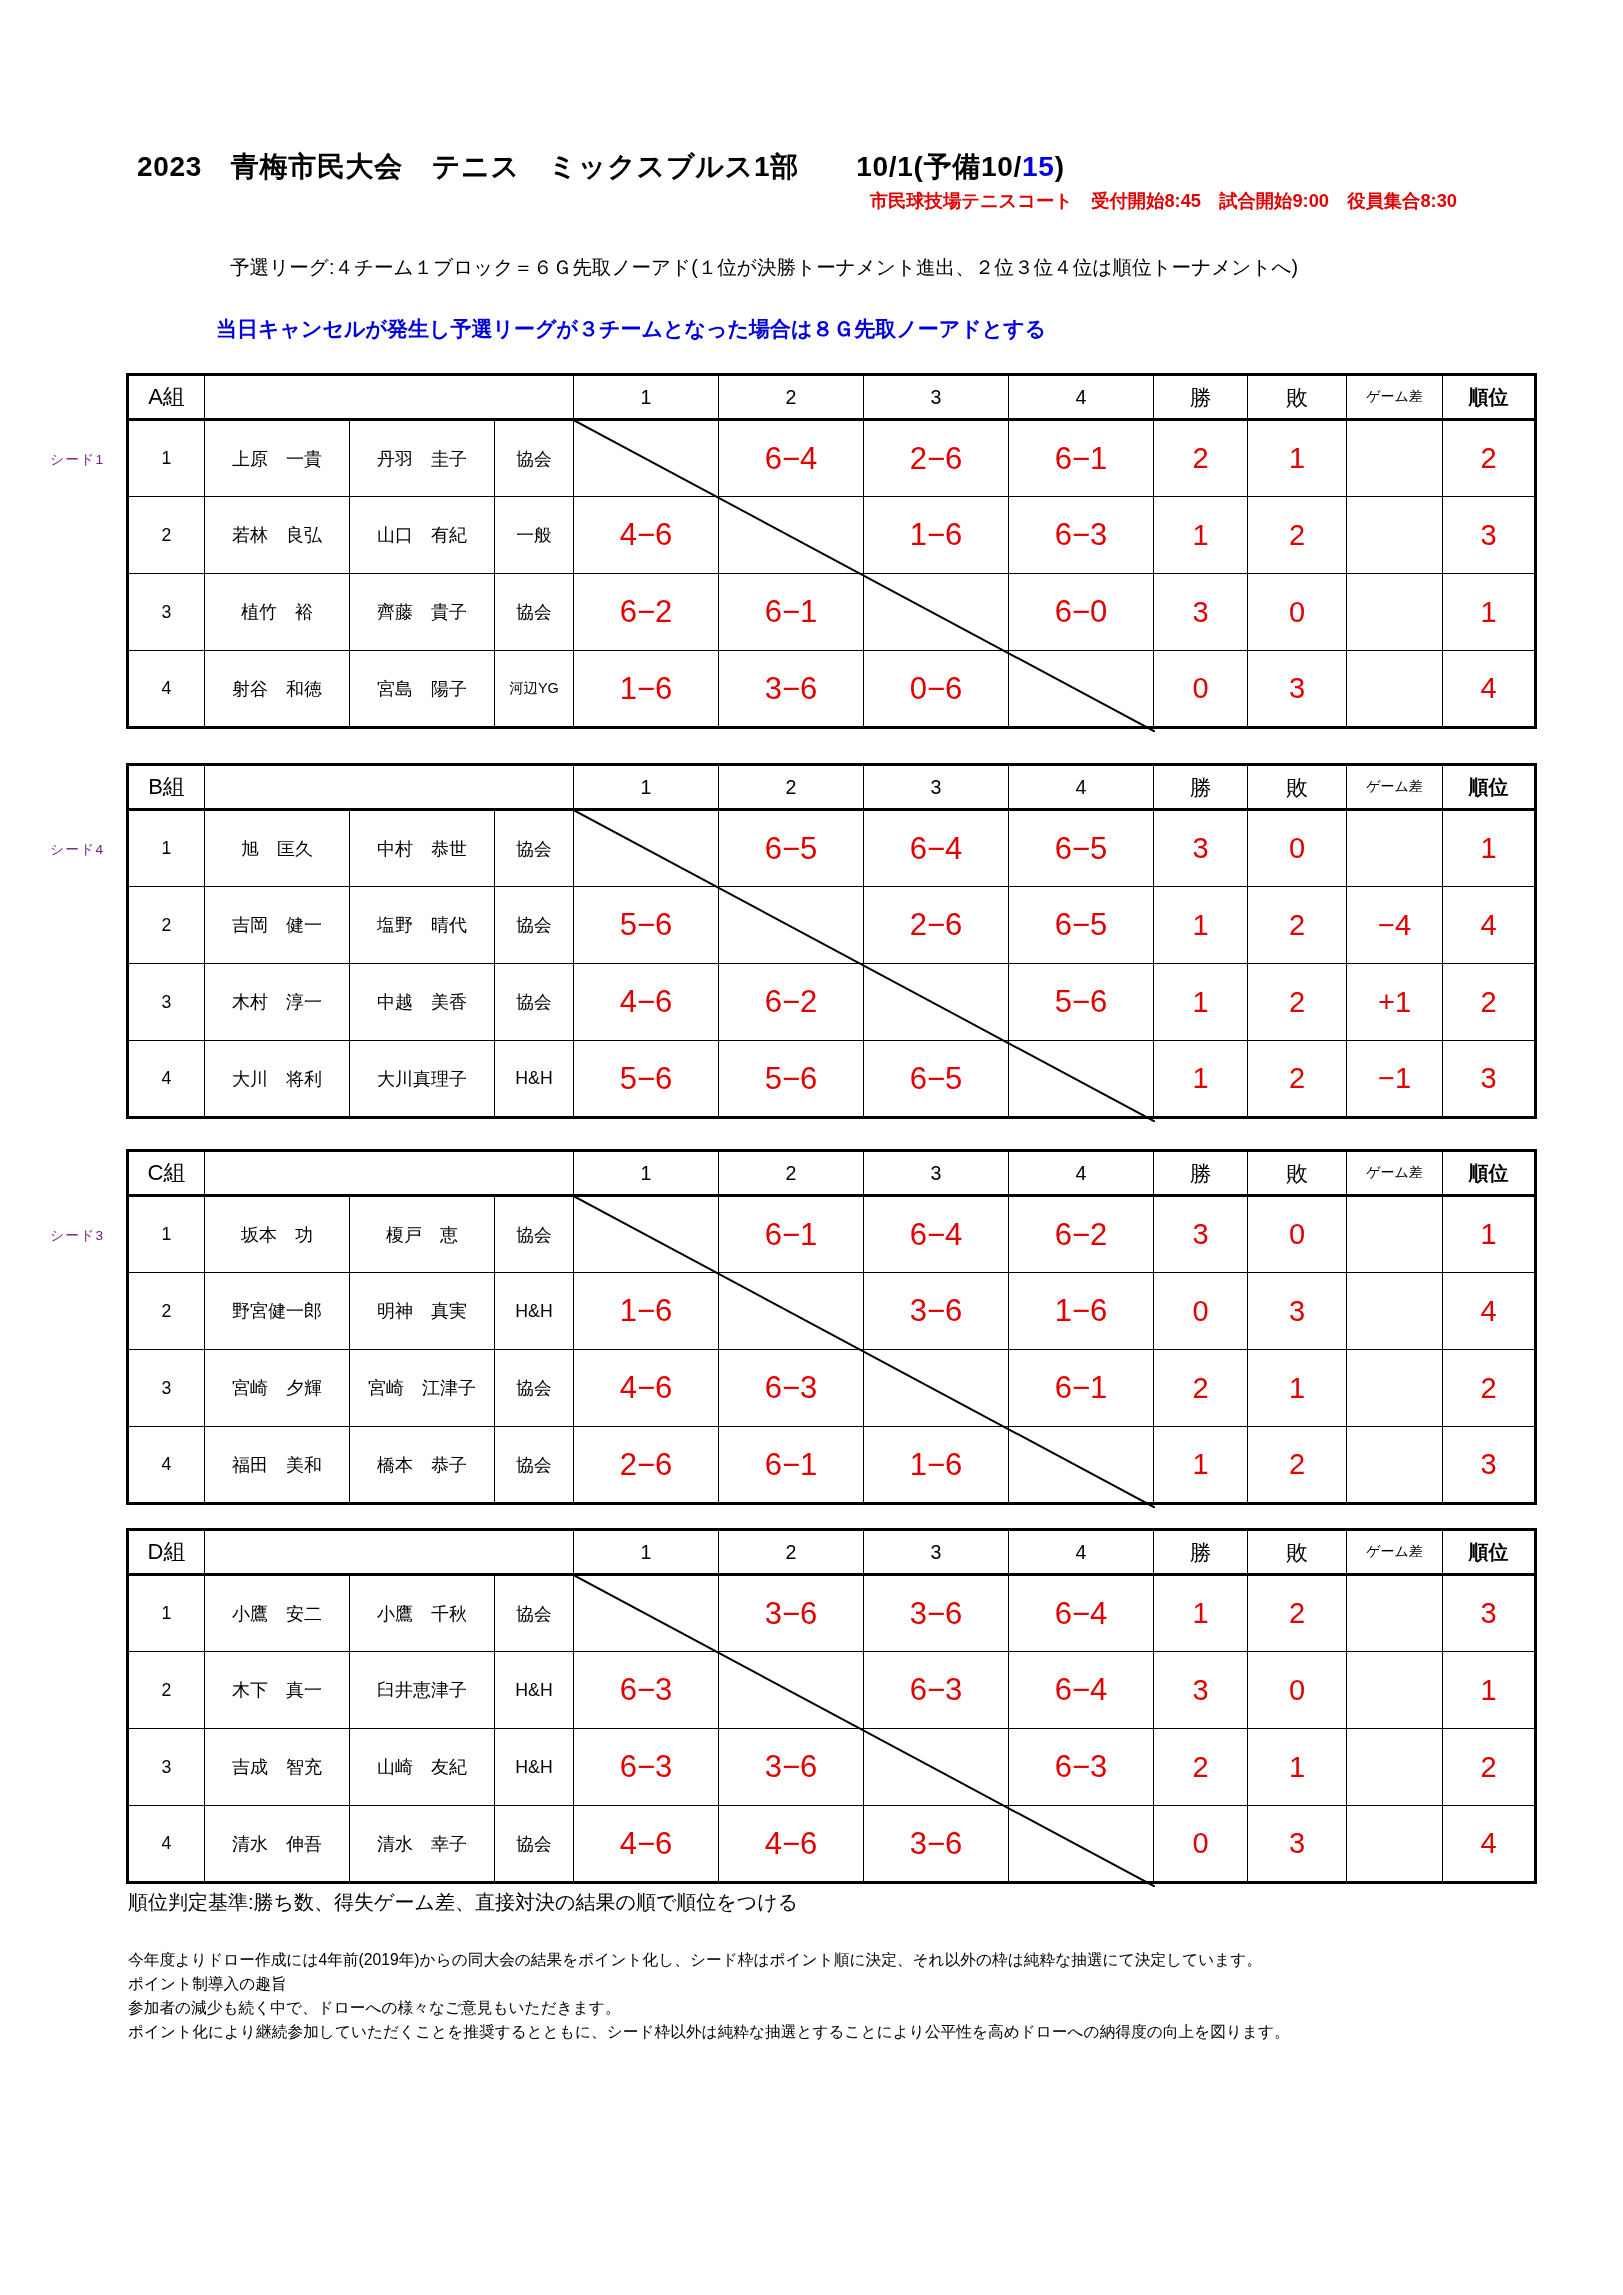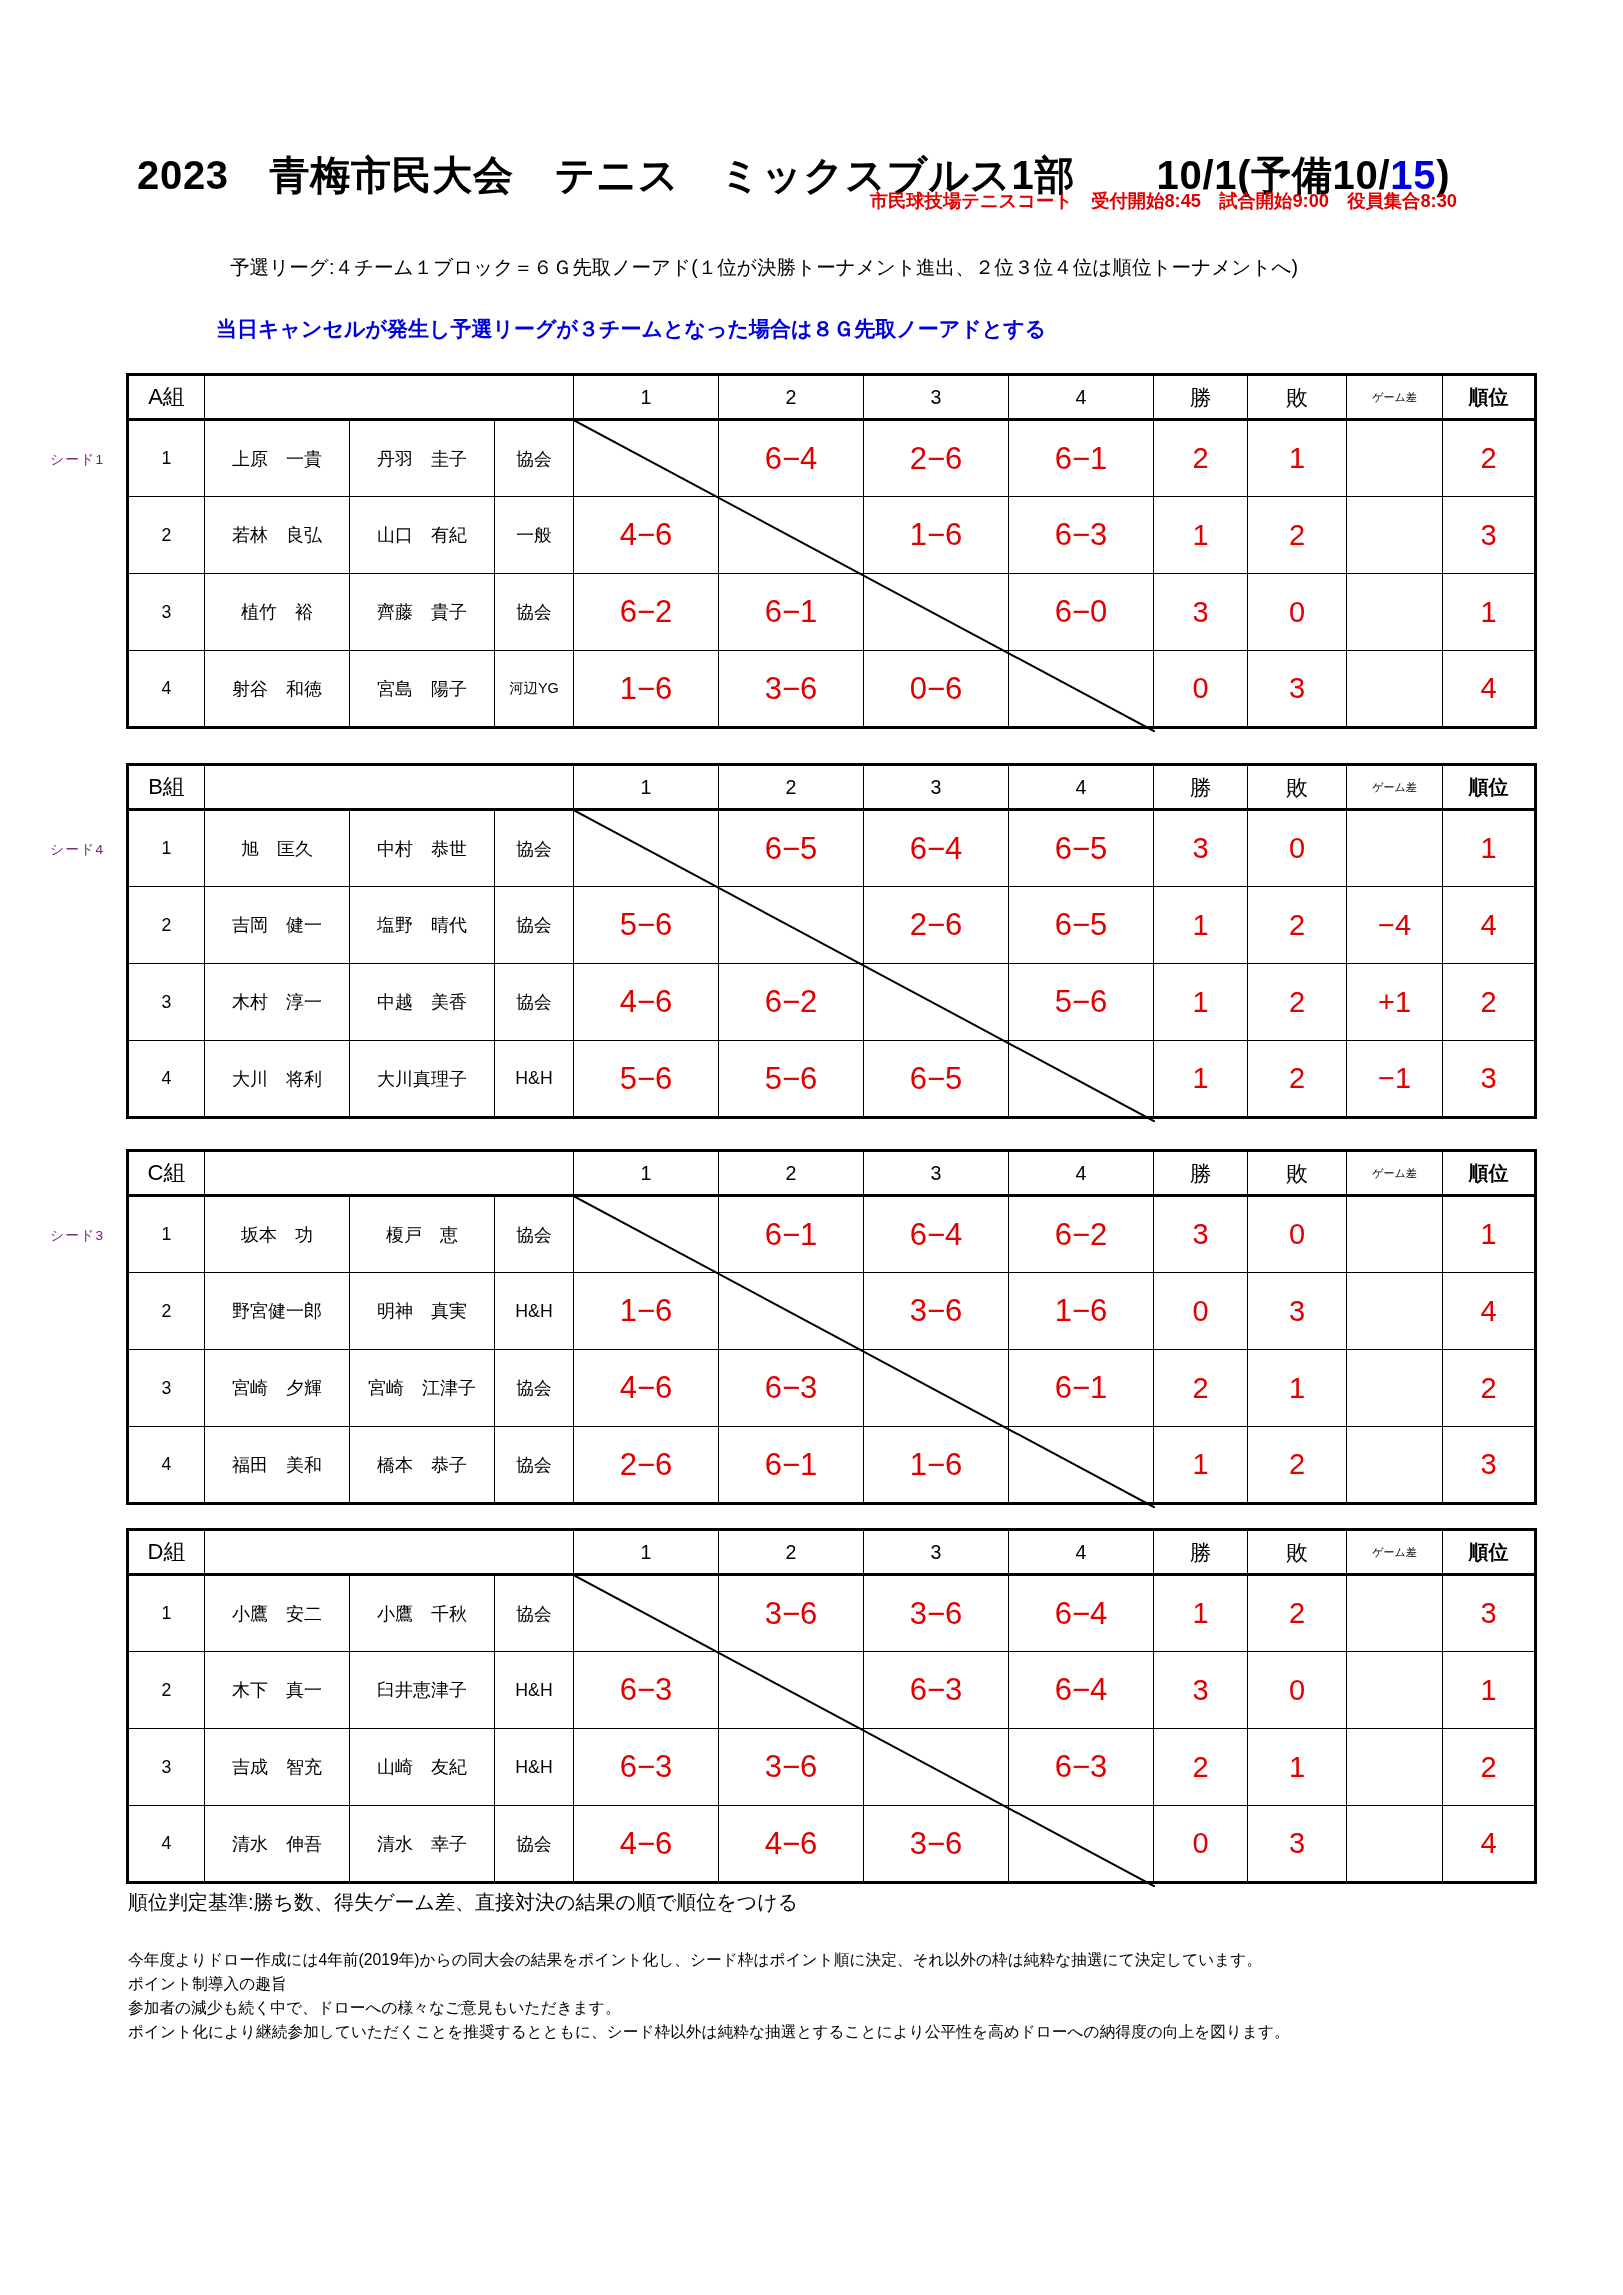--- a/index.html
+++ b/index.html
@@ -2,40 +2,40 @@
 <html style="font-size:10.5px"><head>
 <meta charset="utf-8">
 <style>
   * { margin:0; padding:0; box-sizing:border-box; }
   html,body { background:#ffffff; }
   body {
     width:1623px; height:2295px; position:relative;
     font-family:"Liberation Sans", sans-serif; color:#000;
   }
   .abs { position:absolute; }
-  .page-title { left:137px; top:148px; font-size:40px; font-weight:700; letter-spacing:0.7px; white-space:pre; }
+  .page-title { left:137px; top:148px; font-size:28px; font-weight:700; letter-spacing:0.7px; white-space:pre; }
   .blue { color:#0000dd; }
   .venue-note { right:166px; top:188px; font-size:18.3px; font-weight:700; color:#e00000; white-space:pre;text-align:right; }
   .format-note { left:230px; top:254px; font-size:19.6px; font-weight:500; white-space:pre; }
   .cancel-note { left:216px; top:315px; font-size:21px; font-weight:700; color:#0000dd; white-space:pre; }
   .ranking-note { left:128px; top:1889px; font-size:20px; font-weight:500; white-space:pre; }
   .footer-notes { left:128px; top:1948px; font-size:15.7px; line-height:24px; font-weight:400; }
 
   .group { position:absolute; left:126px; width:1409px; }
   .seed-label { position:absolute; left:-76px; top:48px; height:77px; width:72px;
     display:flex; align-items:center; font-size:13.7px; letter-spacing:1.3px; color:#701a75; white-space:pre; }
 
   table.grid { border-collapse:collapse; table-layout:fixed; width:1409px; border:3.3px solid #000; background:#fff; }
   .grid td { border:1.3px solid #000; text-align:center; vertical-align:middle; overflow:hidden; padding:0; }
   tr.hrow td { height:45px; border-bottom:3.9px solid #000; }
   tr.drow td { height:77px; }
   .gname  { font-size:22px; }
   .hnum   { font-size:19.6px; }
   .hwin, .hloss { font-size:21.6px; }
-  .hdiff  { font-size:11px; }
+  .hdiff  { font-size:14px; }
   .hrank  { font-size:20px;font-weight:bold; }
   .rno    { font-size:17.7px; }
   .name   { font-size:18px; white-space:pre; }
   .club   { font-size:17.7px; white-space:pre; }
   .club.small { font-size:14.4px; }
   .score  { font-size:31px; font-weight:500; color:#e00000; }
   .stat   { font-size:29px; font-weight:500; color:#e00000; }
   .hwin,.hloss,.hdiff,.hrank,.swin,.sloss,.sdiff,.srank { border-left-width:2px; border-right-width:2px; }
   .hwin, .swin { border-left:4.6px double #000; }
   .diag { position:absolute; left:448px; top:47px; pointer-events:none; }

